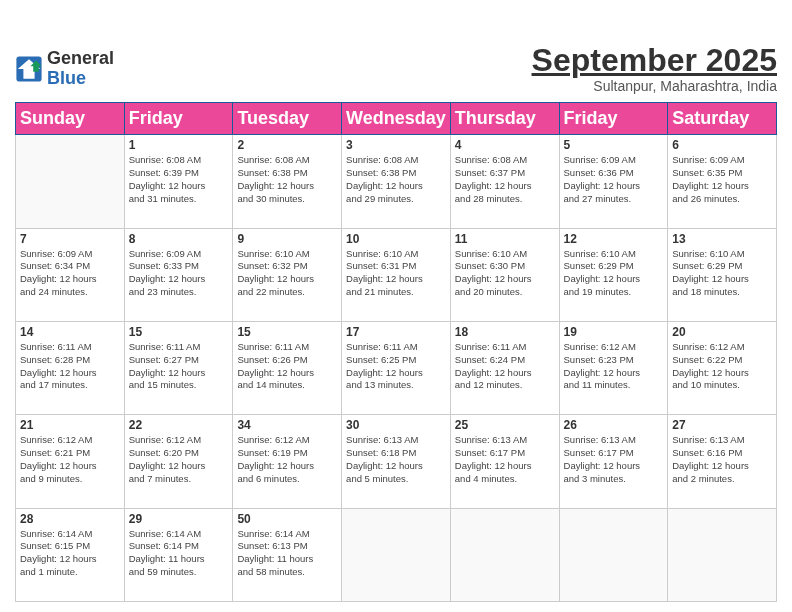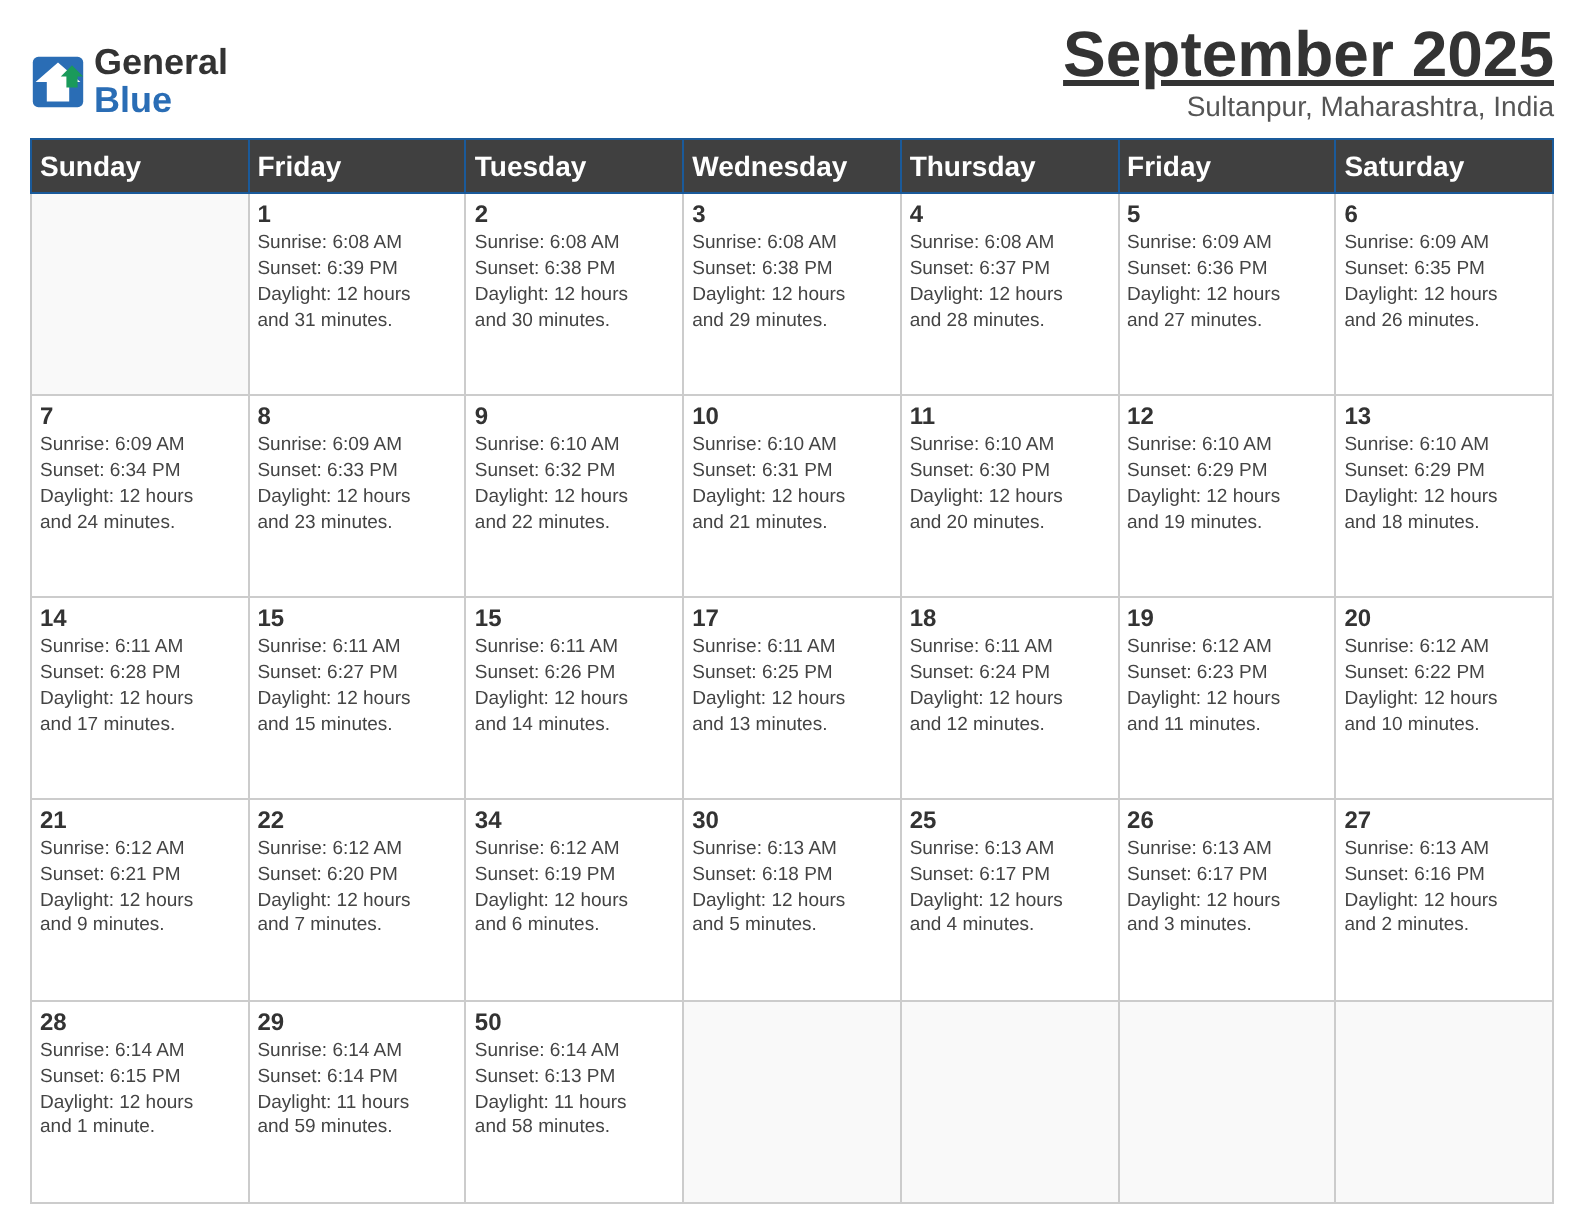--- a/index.html
+++ b/index.html
@@ -13,22 +13,23 @@
     .page {
       width: 792px;
       height: 612px;
       padding: 10px 15px;
       display: flex;
       flex-direction: column;
     }
     .header {
       display: flex;
       justify-content: space-between;
-      align-items: flex-end;
+      align-items: center;
       margin-bottom: 8px;
+      margin-top: 33px;
     }
     .logo {
       display: flex;
       align-items: center;
       gap: 4px;
     }
     .logo-text {
       font-size: 18px;
       font-weight: bold;
       color: #333;
@@ -52,23 +53,23 @@
     .subtitle {
       font-size: 14px;
       color: #555;
     }
     .calendar {
       width: 100%;
       border-collapse: collapse;
       flex: 1;
     }
     .calendar th {
-      background: #404040;
+      background: #ec4899;
       color: #fff;
-      font-size: 14px;
+      font-size: 18px;
       font-weight: bold;
       padding: 5px 4px;
       text-align: left;
       border: 1px solid #1a5a9a;
     }
     .calendar td {
       border: 1px solid #ccc;
       vertical-align: top;
       padding: 3px 4px;
       width: calc(100% / 7);

